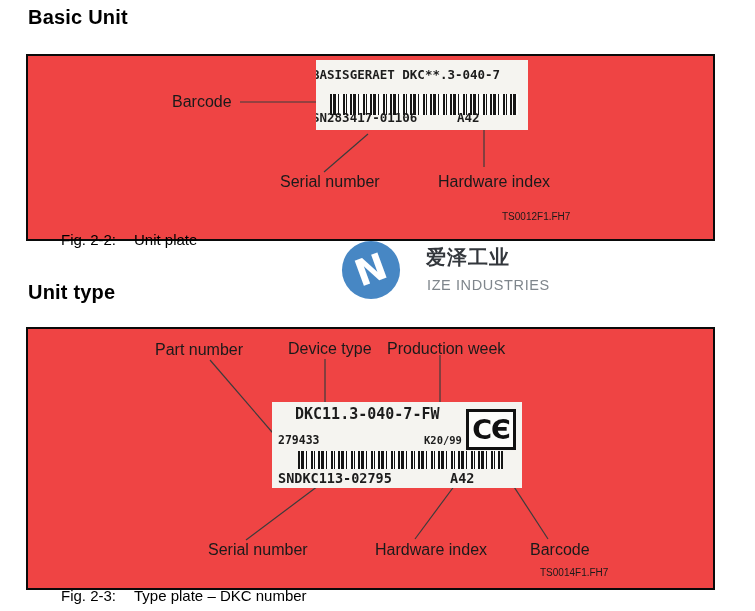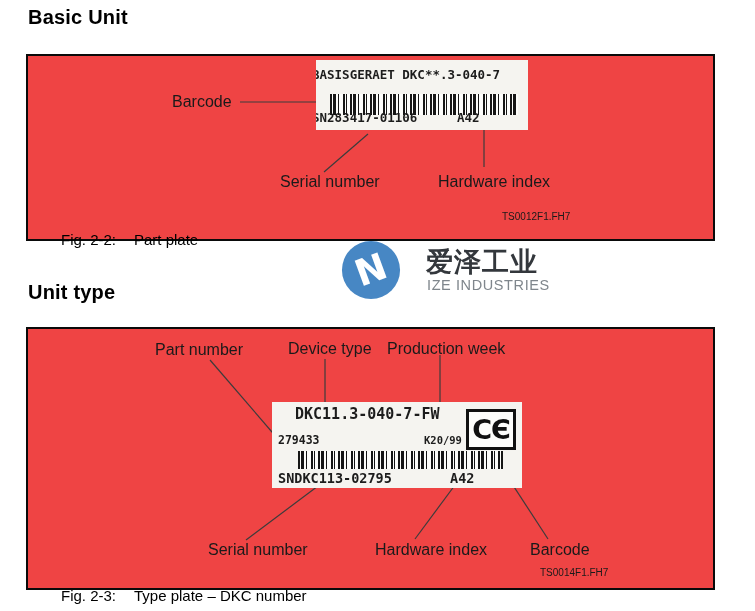--- a/index.html
+++ b/index.html
@@ -31,21 +31,21 @@
       #161616 8px 9px,#fdfdfb 9px 13px,
       #161616 13px 15px,#fdfdfb 15px 16px,
       #161616 16px 17px,#fdfdfb 17px 20px);
   }
   .ce-box{
     position:absolute;border:3px solid #111;background:#fdfdfb;
     display:flex;align-items:center;justify-content:center;box-sizing:border-box;
     font-family:"DejaVu Sans",sans-serif;font-weight:700;font-size:27px;color:#111;
     letter-spacing:-1px;line-height:1;
   }
-  .logo-cn{font-size:27px;font-weight:700;color:#33373c;letter-spacing:1px;white-space:nowrap;}
+  .logo-cn{font-size:20px;font-weight:700;color:#33373c;letter-spacing:1px;white-space:nowrap;}
   .logo-en{font-size:14.5px;color:#7f868c;letter-spacing:0.6px;white-space:nowrap;}
 </style>
 </head>
 <body>
 
 <div id="page">
 
   <div class="abs heading" style="left:28px;top:6px;">Basic Unit</div>
 
   <div class="figure-box" style="top:42px;height:187px;">
@@ -67,21 +67,21 @@
 
     <div class="abs callout" style="left:144px;top:37px;">Barcode</div>
     <div class="abs callout" style="left:252px;top:117px;">Serial number</div>
     <div class="abs callout" style="left:410px;top:117px;">Hardware index</div>
 
     <div class="abs ref-code" style="left:474px;top:155px;">TS0012F1.FH7</div>
   </div>
 
   <div class="caption" style="top:231px;">
     <span class="cap-num">Fig. 2-2:</span>
-    <span class="cap-text">Part plate</span>
+    <span class="cap-text">Unit plate</span>
   </div>
 
   <div class="abs" style="left:340px;top:239px;width:62px;height:62px;">
     <svg viewBox="0 0 64 64" width="62" height="62">
       <circle cx="32" cy="32" r="30" fill="#4787c4"></circle>
       <text x="32" y="45" font-size="38" font-weight="bold" fill="#ffffff" text-anchor="middle" transform="rotate(-20 32 32)" font-family="DejaVu Sans, sans-serif">N</text>
     </svg>
   </div>
   <div class="abs logo-cn" style="left:426px;top:244px;">爱泽工业</div>
   <div class="abs logo-en" style="left:427px;top:277px;">IZE INDUSTRIES</div>

